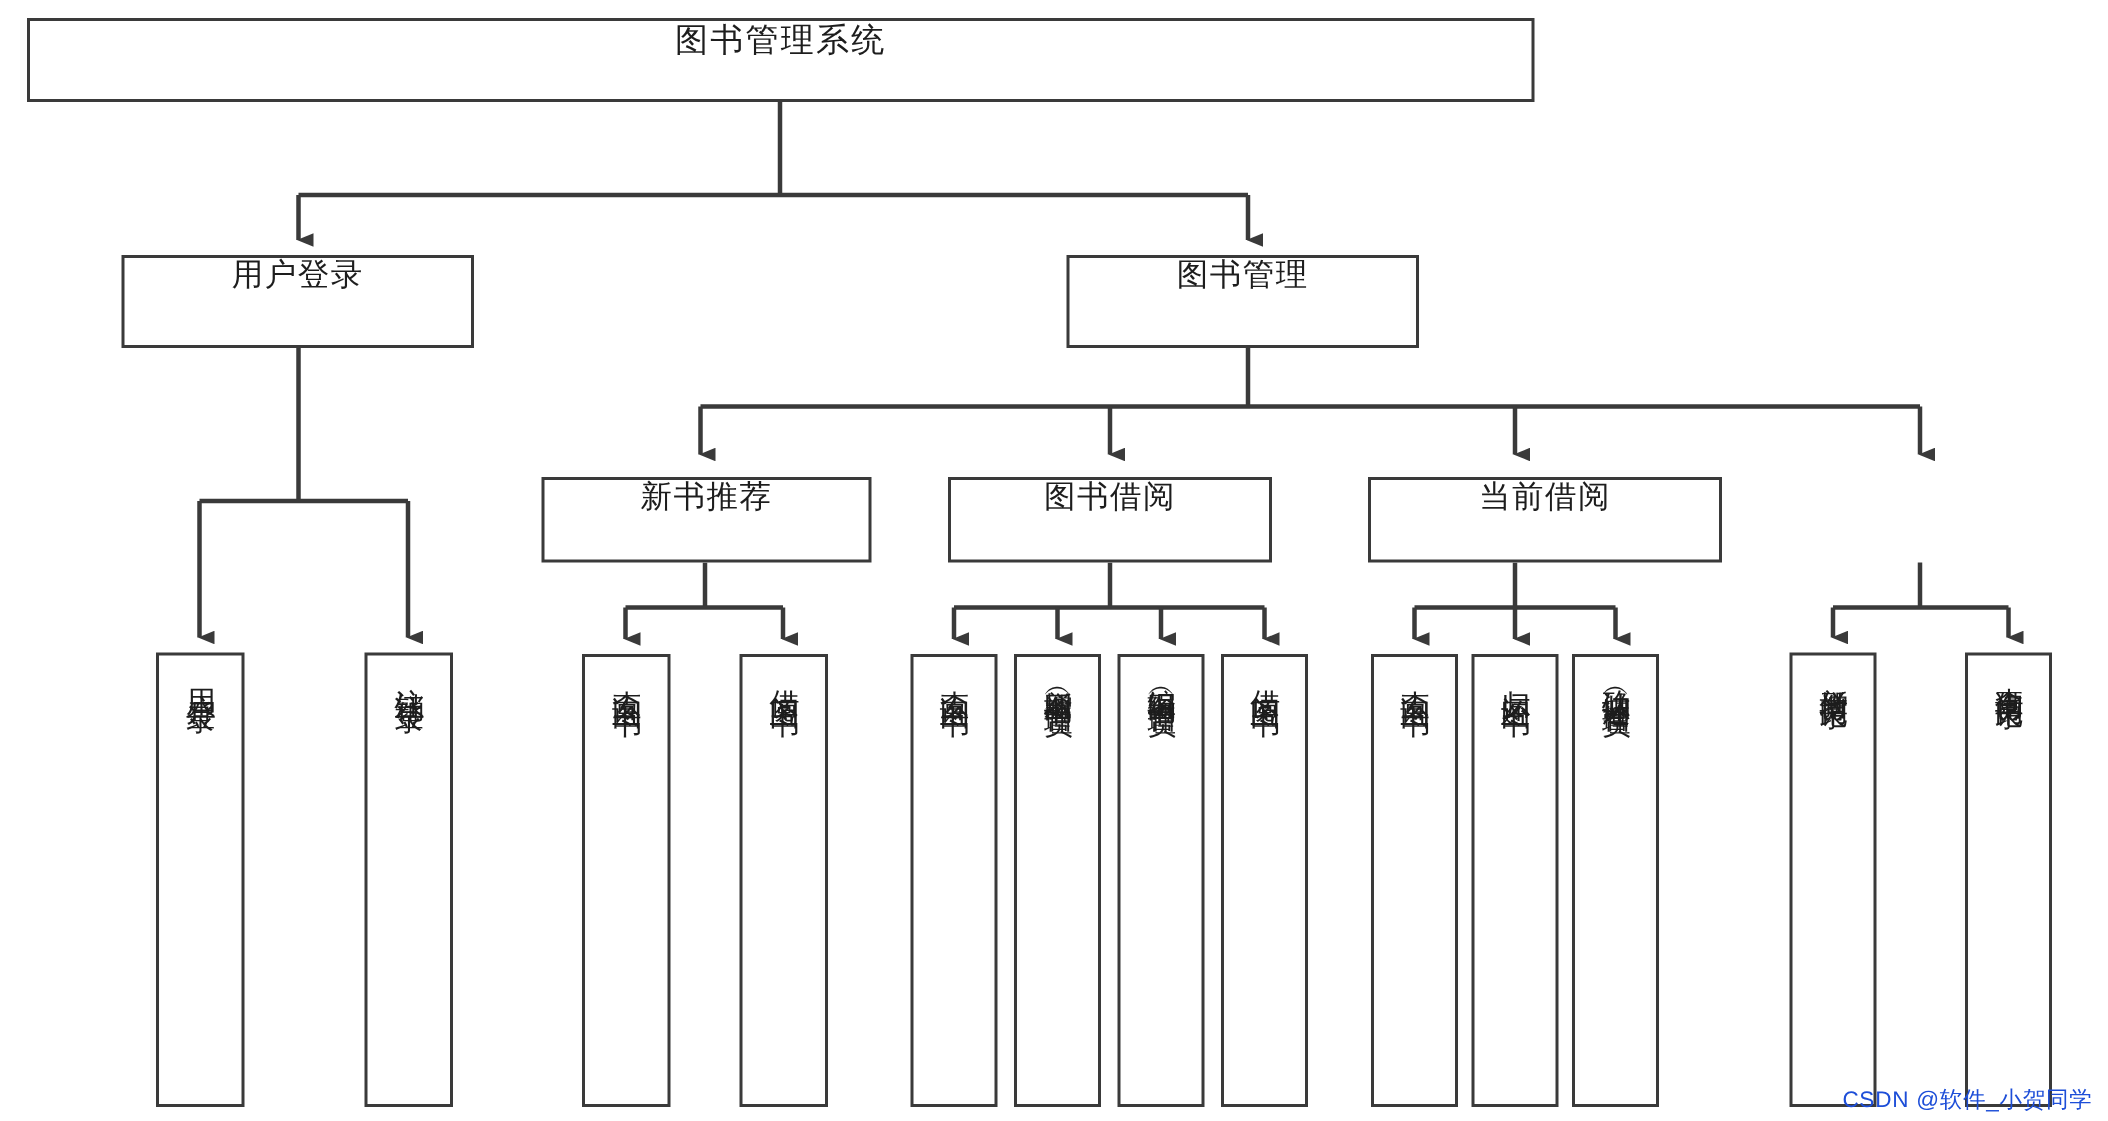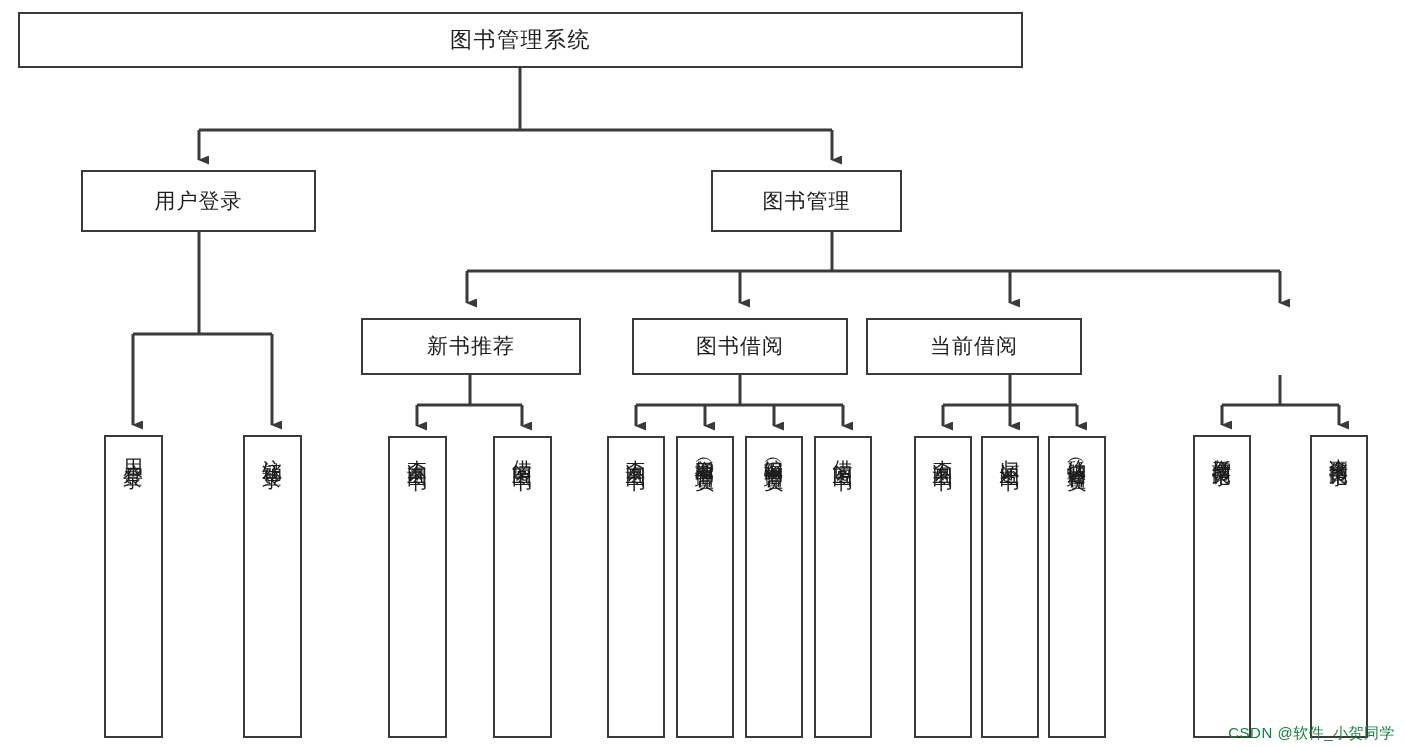--- a/index.html
+++ b/index.html
@@ -22,21 +22,21 @@
     width:1405px; height:747px;
     pointer-events:none;
   }
   
   .node{
     position:absolute;
     box-sizing:border-box;
     background:#ffffff;
     border:2px solid #3a3a3a;
     display:flex;
-    align-items:center;
+    align-items:flex-start;
     justify-content:center;
     color:#1d1d1d;
   }
   .node .label{
     display:block;
     text-align:center;
     line-height:1.18;
     white-space:pre;
   }
   
@@ -60,21 +60,21 @@
     height:auto;
     white-space:nowrap;
   }
   .node.v.tall .label{ font-size:19px; letter-spacing:2px; }
   
   #watermark{
     position:absolute;
     right:10px;
     bottom:4px;
     font-size:15px;
-    color:#15803d;
+    color:#1d4ed8;
     letter-spacing:0.5px;
     user-select:none;
     white-space:nowrap;
   }
 </style>
 </head>
 <body>
 
 <div id="canvas">
 
@@ -131,33 +131,33 @@
   </svg>
 
   <div class="node h" id="node-root" style="left:18px;top:12px;width:1005px;height:56px;">
     <span class="label">图书管理系统</span>
   </div>
 
   <div class="node h" style="left:81px;top:170px;width:235px;height:62px;">
     <span class="label">用户登录</span>
   </div>
 
-  <div class="node h" style="left:711px;top:170px;width:191px;height:62px;">
+  <div class="node h" style="left:711px;top:170px;width:235px;height:62px;">
     <span class="label">图书管理</span>
   </div>
 
   <div class="node h" style="left:632px;top:318px;width:216px;height:57px;">
     <span class="label">图书借阅</span>
   </div>
 
   <div class="node h" style="left:361px;top:318px;width:220px;height:57px;">
     <span class="label">新书推荐</span>
   </div>
 
-  <div class="node h" style="left:866px;top:318px;width:216px;height:57px;">
+  <div class="node h" style="left:912px;top:318px;width:236px;height:57px;">
     <span class="label">当前借阅</span>
   </div>
 
 
   <div class="node v" style="left:104px;top:435px;width:59px;height:303px;">
     <span class="label">用户登录</span>
   </div>
 
   <div class="node v" style="left:243px;top:435px;width:59px;height:303px;">
     <span class="label">注销登录</span>

